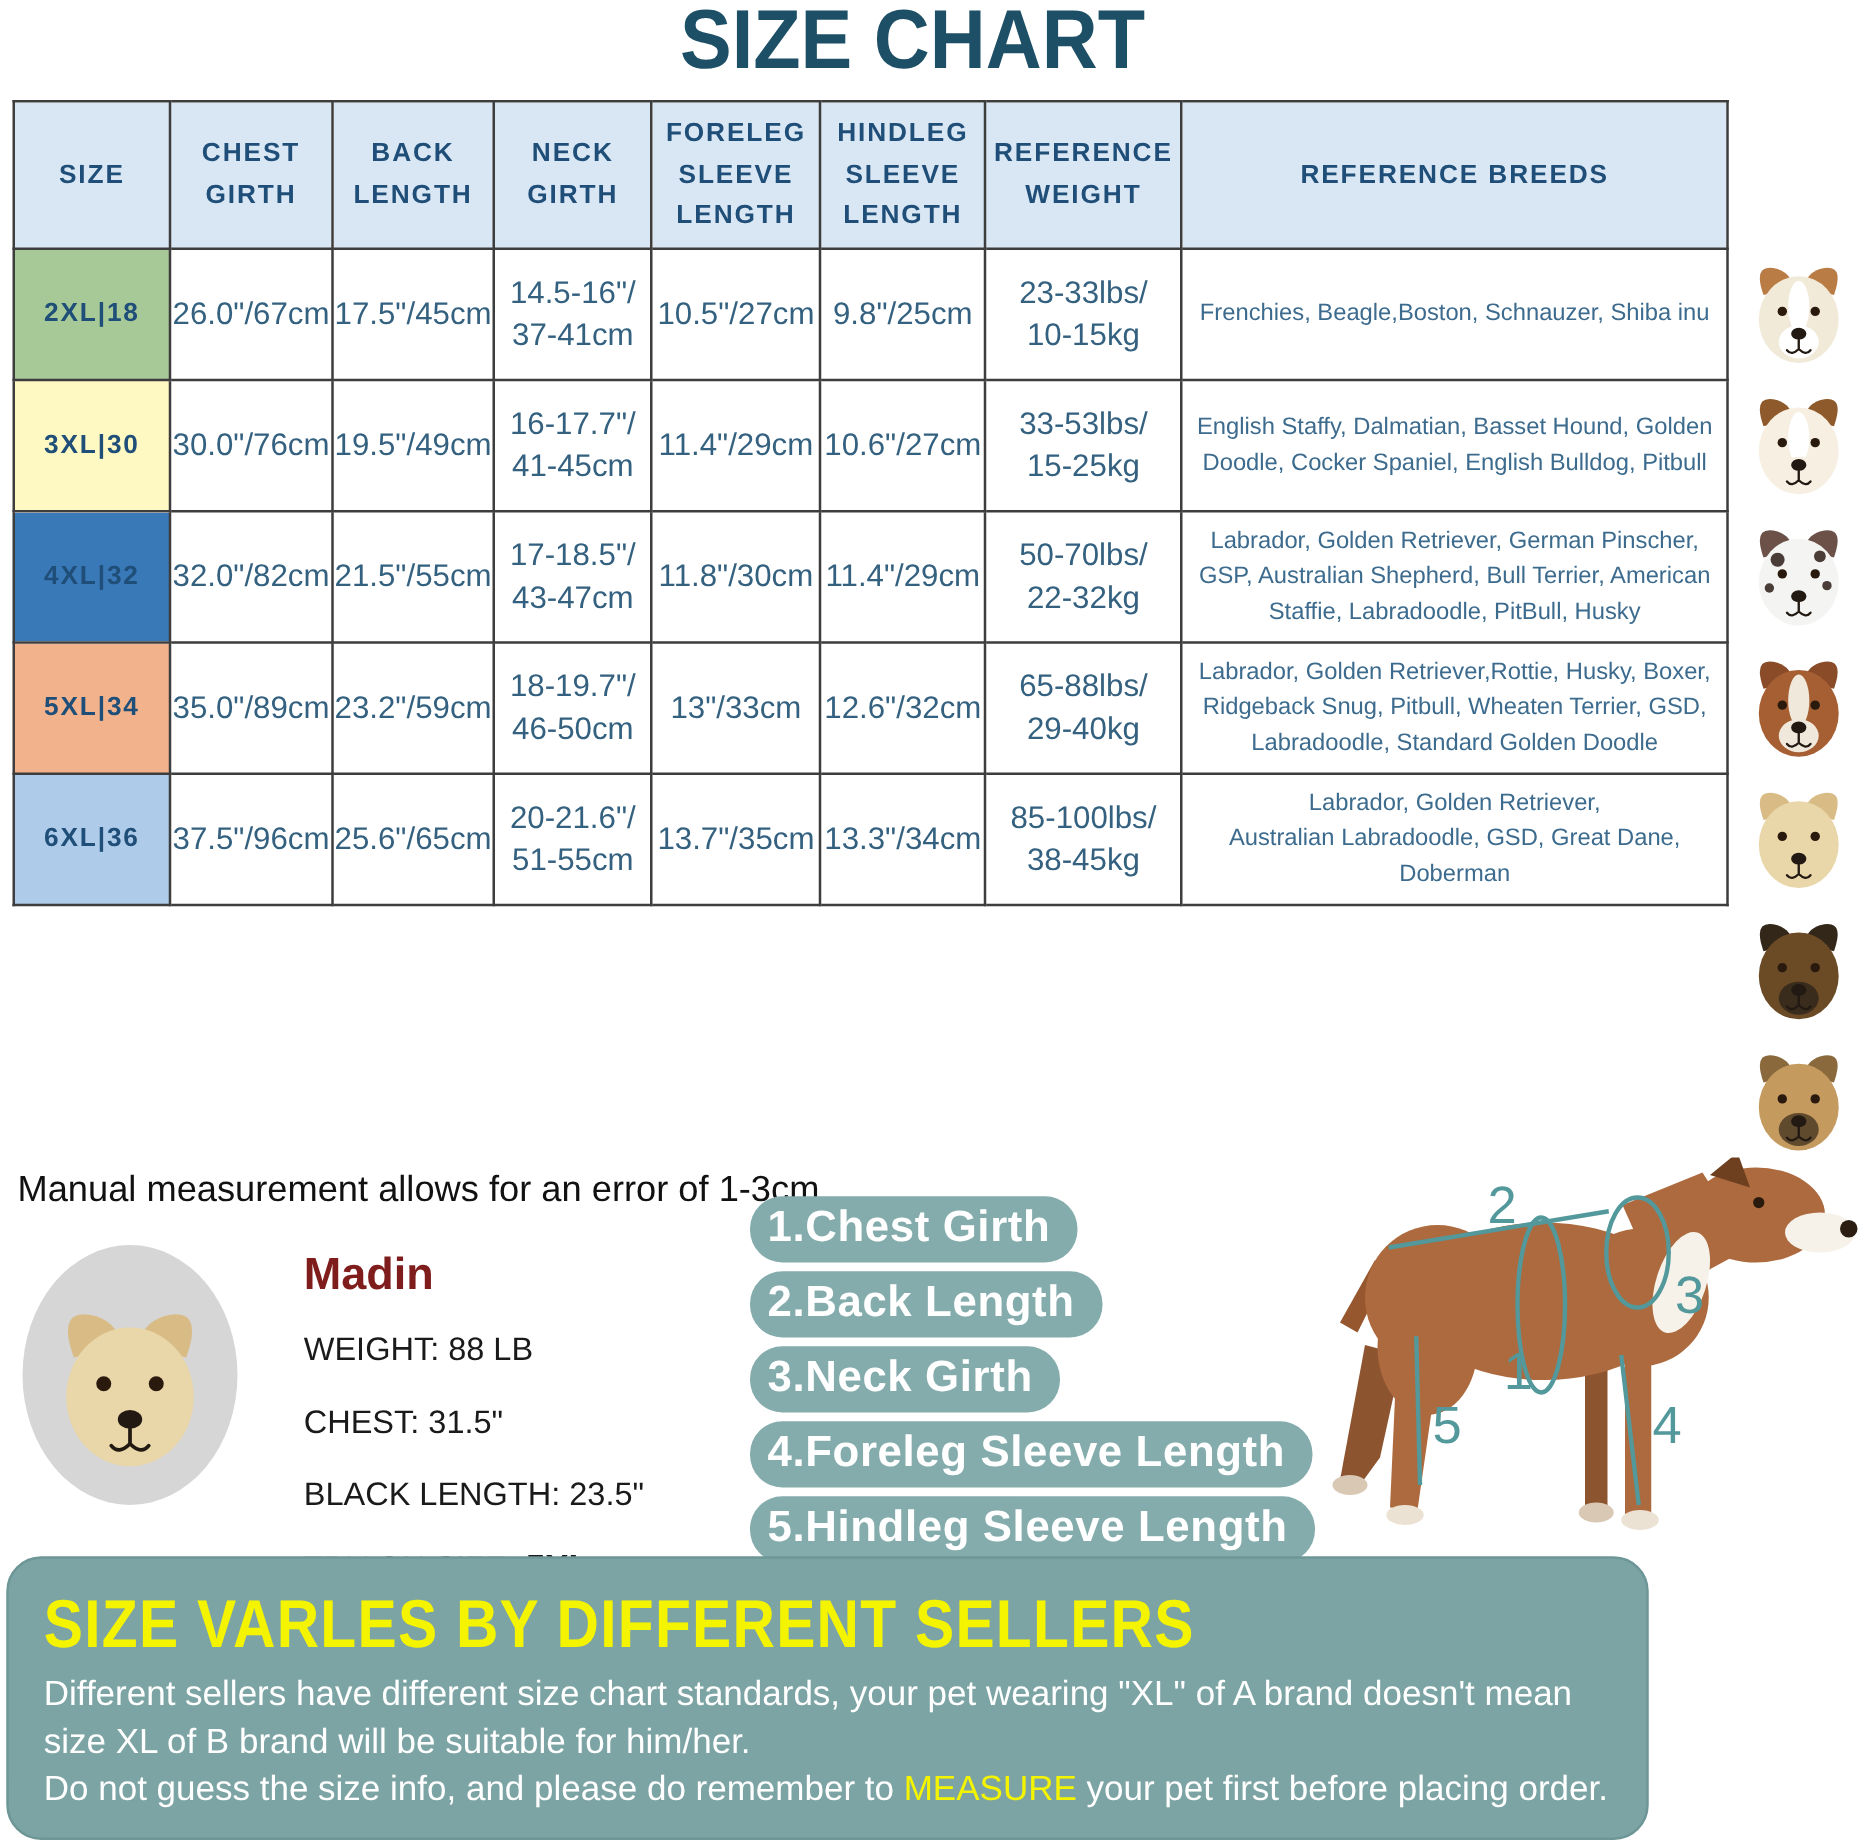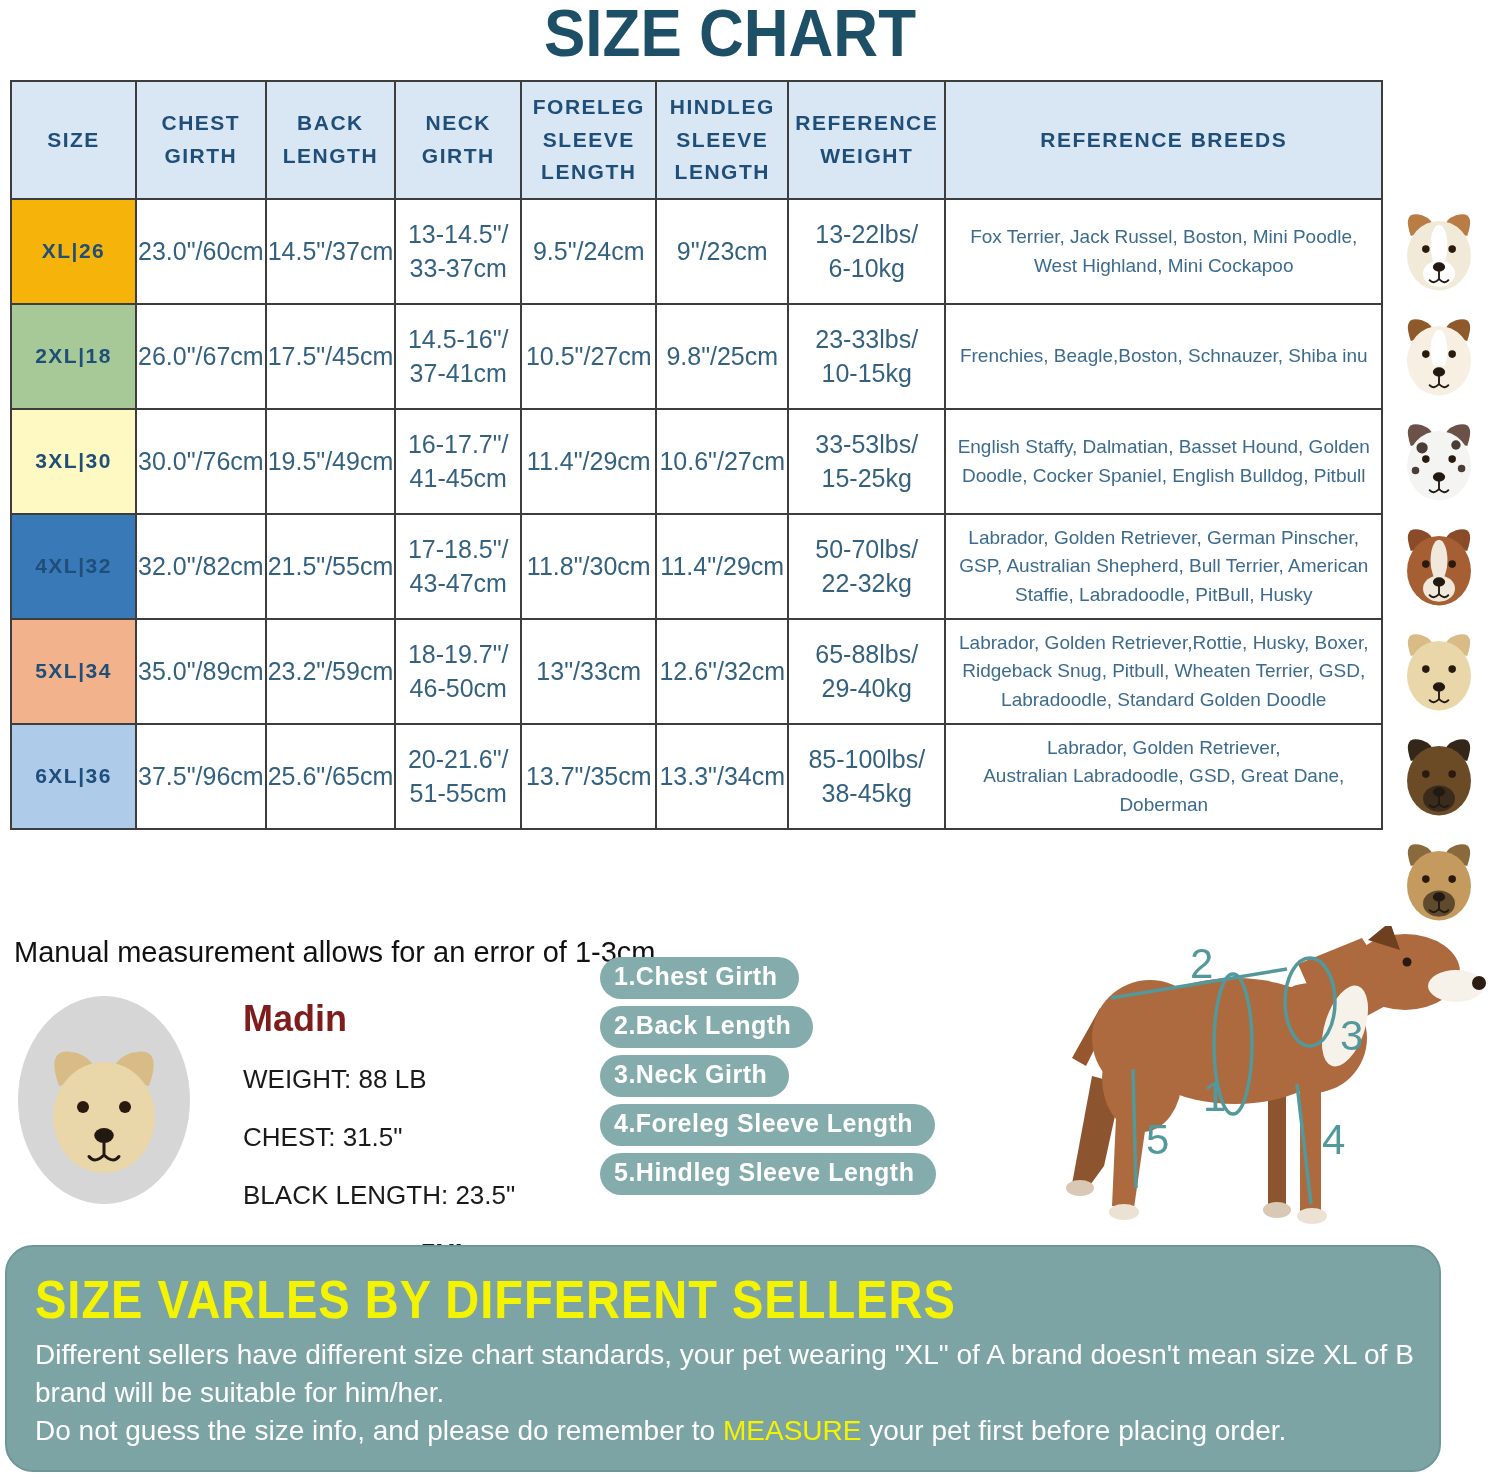--- a/index.html
+++ b/index.html
@@ -40,29 +40,29 @@
   .model-photo{position:absolute;left:18px;top:996px;width:172px;height:208px;border-radius:50%;
     background:#d6d6d6;display:flex;align-items:center;justify-content:center;overflow:hidden;}
   .model-photo .dog-icon{width:150px;height:150px;margin-top:20px;}
   .model-info{position:absolute;left:243px;top:998px;color:#1a1a1a;}
   .model-name{font-size:36px;font-weight:bold;margin:0 0 24px 0;color:#7f1d1d;}
   .model-line{font-size:26px;margin:16px 0 27px 0;}
   .try-size-value{font-weight:bold;font-size:28px;padding-left:8px;}
 
   
   .pills{position:absolute;left:600px;top:957px;display:flex;flex-direction:column;gap:7px;}
-  .pill{background:#85acac;color:#fff;font-size:25px;font-weight:bold;border-radius:26px;
+  .pill{background:#85acac;color:#fff;font-size:35px;font-weight:bold;border-radius:26px;
     padding:5px 22px 8px 14px;width:fit-content;letter-spacing:0.5px;}
 
   
   .diagram{position:absolute;left:1000px;top:926px;width:500px;height:318px;}
   .diagram text{fill:#53989b;font-size:42px;font-family:"Liberation Sans",sans-serif;}
 
   
-  .footer-panel{position:absolute;left:5px;top:1245px;width:1436px;height:227px;background:#7da4a4;
+  .footer-panel{position:absolute;left:5px;top:1245px;width:1314px;height:227px;background:#7da4a4;
     border-radius:28px;border:2px solid #6d9697;box-sizing:border-box;}
   .footer-title{color:#f4f400;font-size:47px;font-weight:800;margin:20px 0 14px 28px;
     letter-spacing:1px;transform:scaleY(1.15);transform-origin:left top;}
   .footer-text{color:#fff;font-size:28px;line-height:1.35;margin:0 24px 0 28px;}
   .footer-text .hl{color:#f4f400;}
 </style>
 </head>
 <body>
 
 <svg width="0" height="0" style="position:absolute" aria-hidden="true">
@@ -111,33 +111,20 @@
 SLEEVE
 LENGTH</th>
     <th>HINDLEG
 SLEEVE
 LENGTH</th>
     <th>REFERENCE
 WEIGHT</th>
     <th>REFERENCE  BREEDS</th>
   </tr>
   <tr class="body-row">
-    <th class="size-label" style="background-color: rgb(246, 180, 11);">XL|26</th>
-    <td class="val">23.0"/60cm</td>
-    <td class="val">14.5"/37cm</td>
-    <td class="val">13-14.5"/
-33-37cm</td>
-    <td class="val">9.5"/24cm</td>
-    <td class="val">9"/23cm</td>
-    <td class="val">13-22lbs/
-6-10kg</td>
-    <td class="breeds">Fox Terrier, Jack Russel, Boston, Mini Poodle,
-West Highland, Mini Cockapoo</td>
-  </tr>
-  <tr class="body-row">
     <th class="size-label" style="background-color: rgb(166, 201, 151);">2XL|18</th>
     <td class="val">26.0"/67cm</td>
     <td class="val">17.5"/45cm</td>
     <td class="val">14.5-16"/
 37-41cm</td>
     <td class="val">10.5"/27cm</td>
     <td class="val">9.8"/25cm</td>
     <td class="val">23-33lbs/
 10-15kg</td>
     <td class="breeds">Frenchies, Beagle,Boston, Schnauzer, Shiba inu</td>

